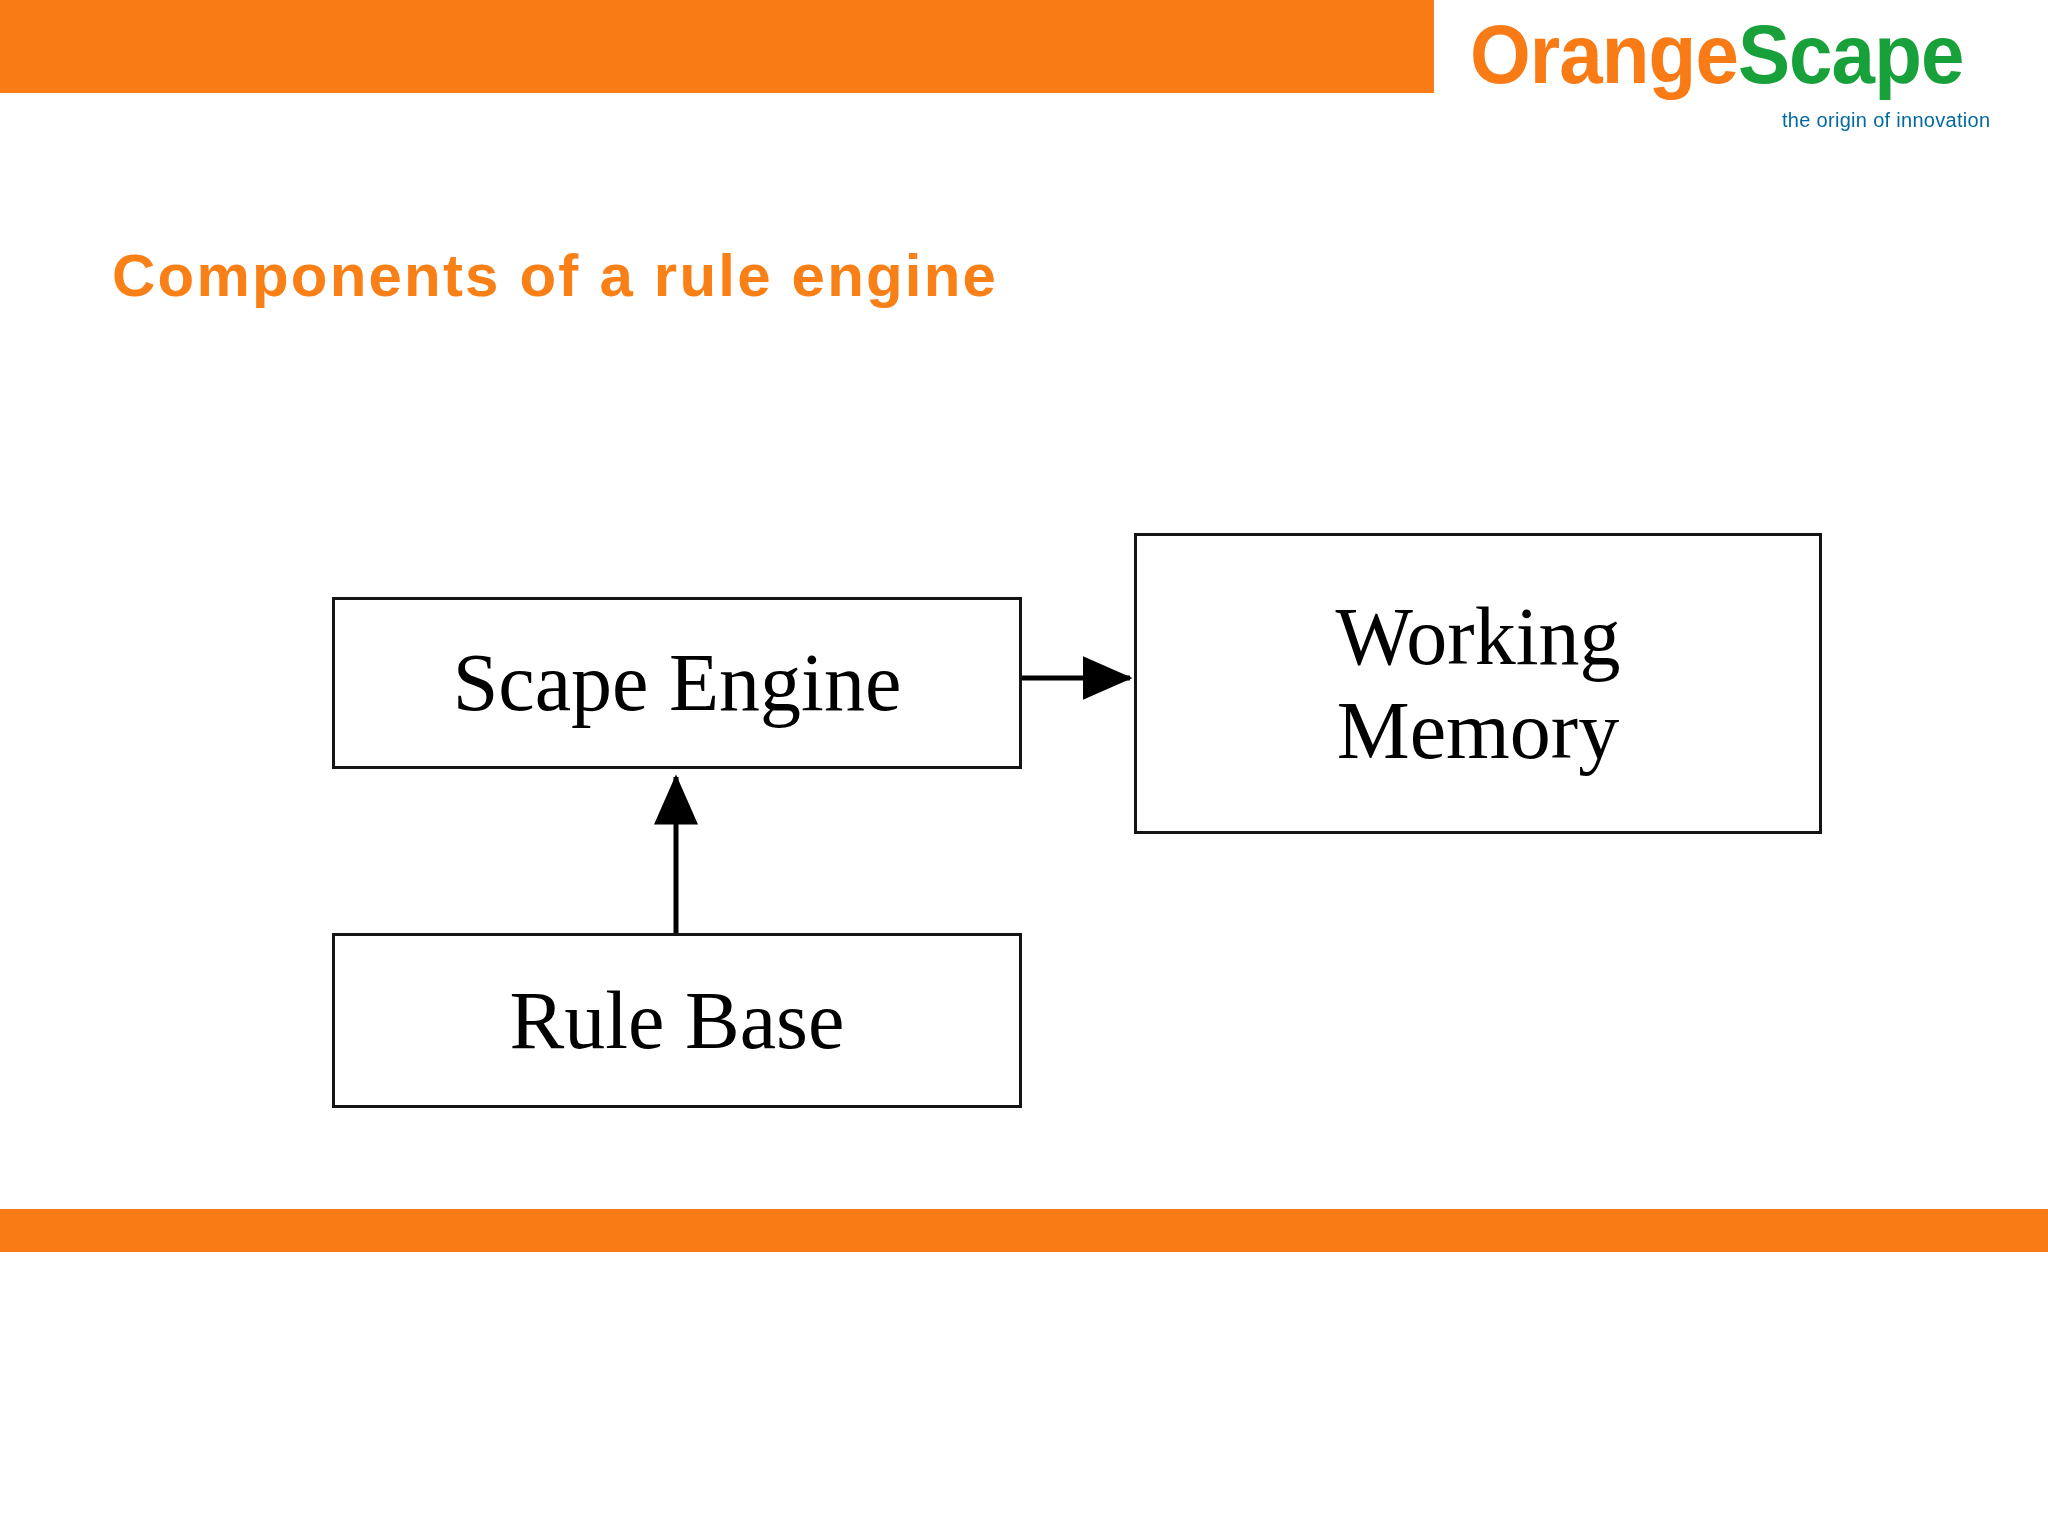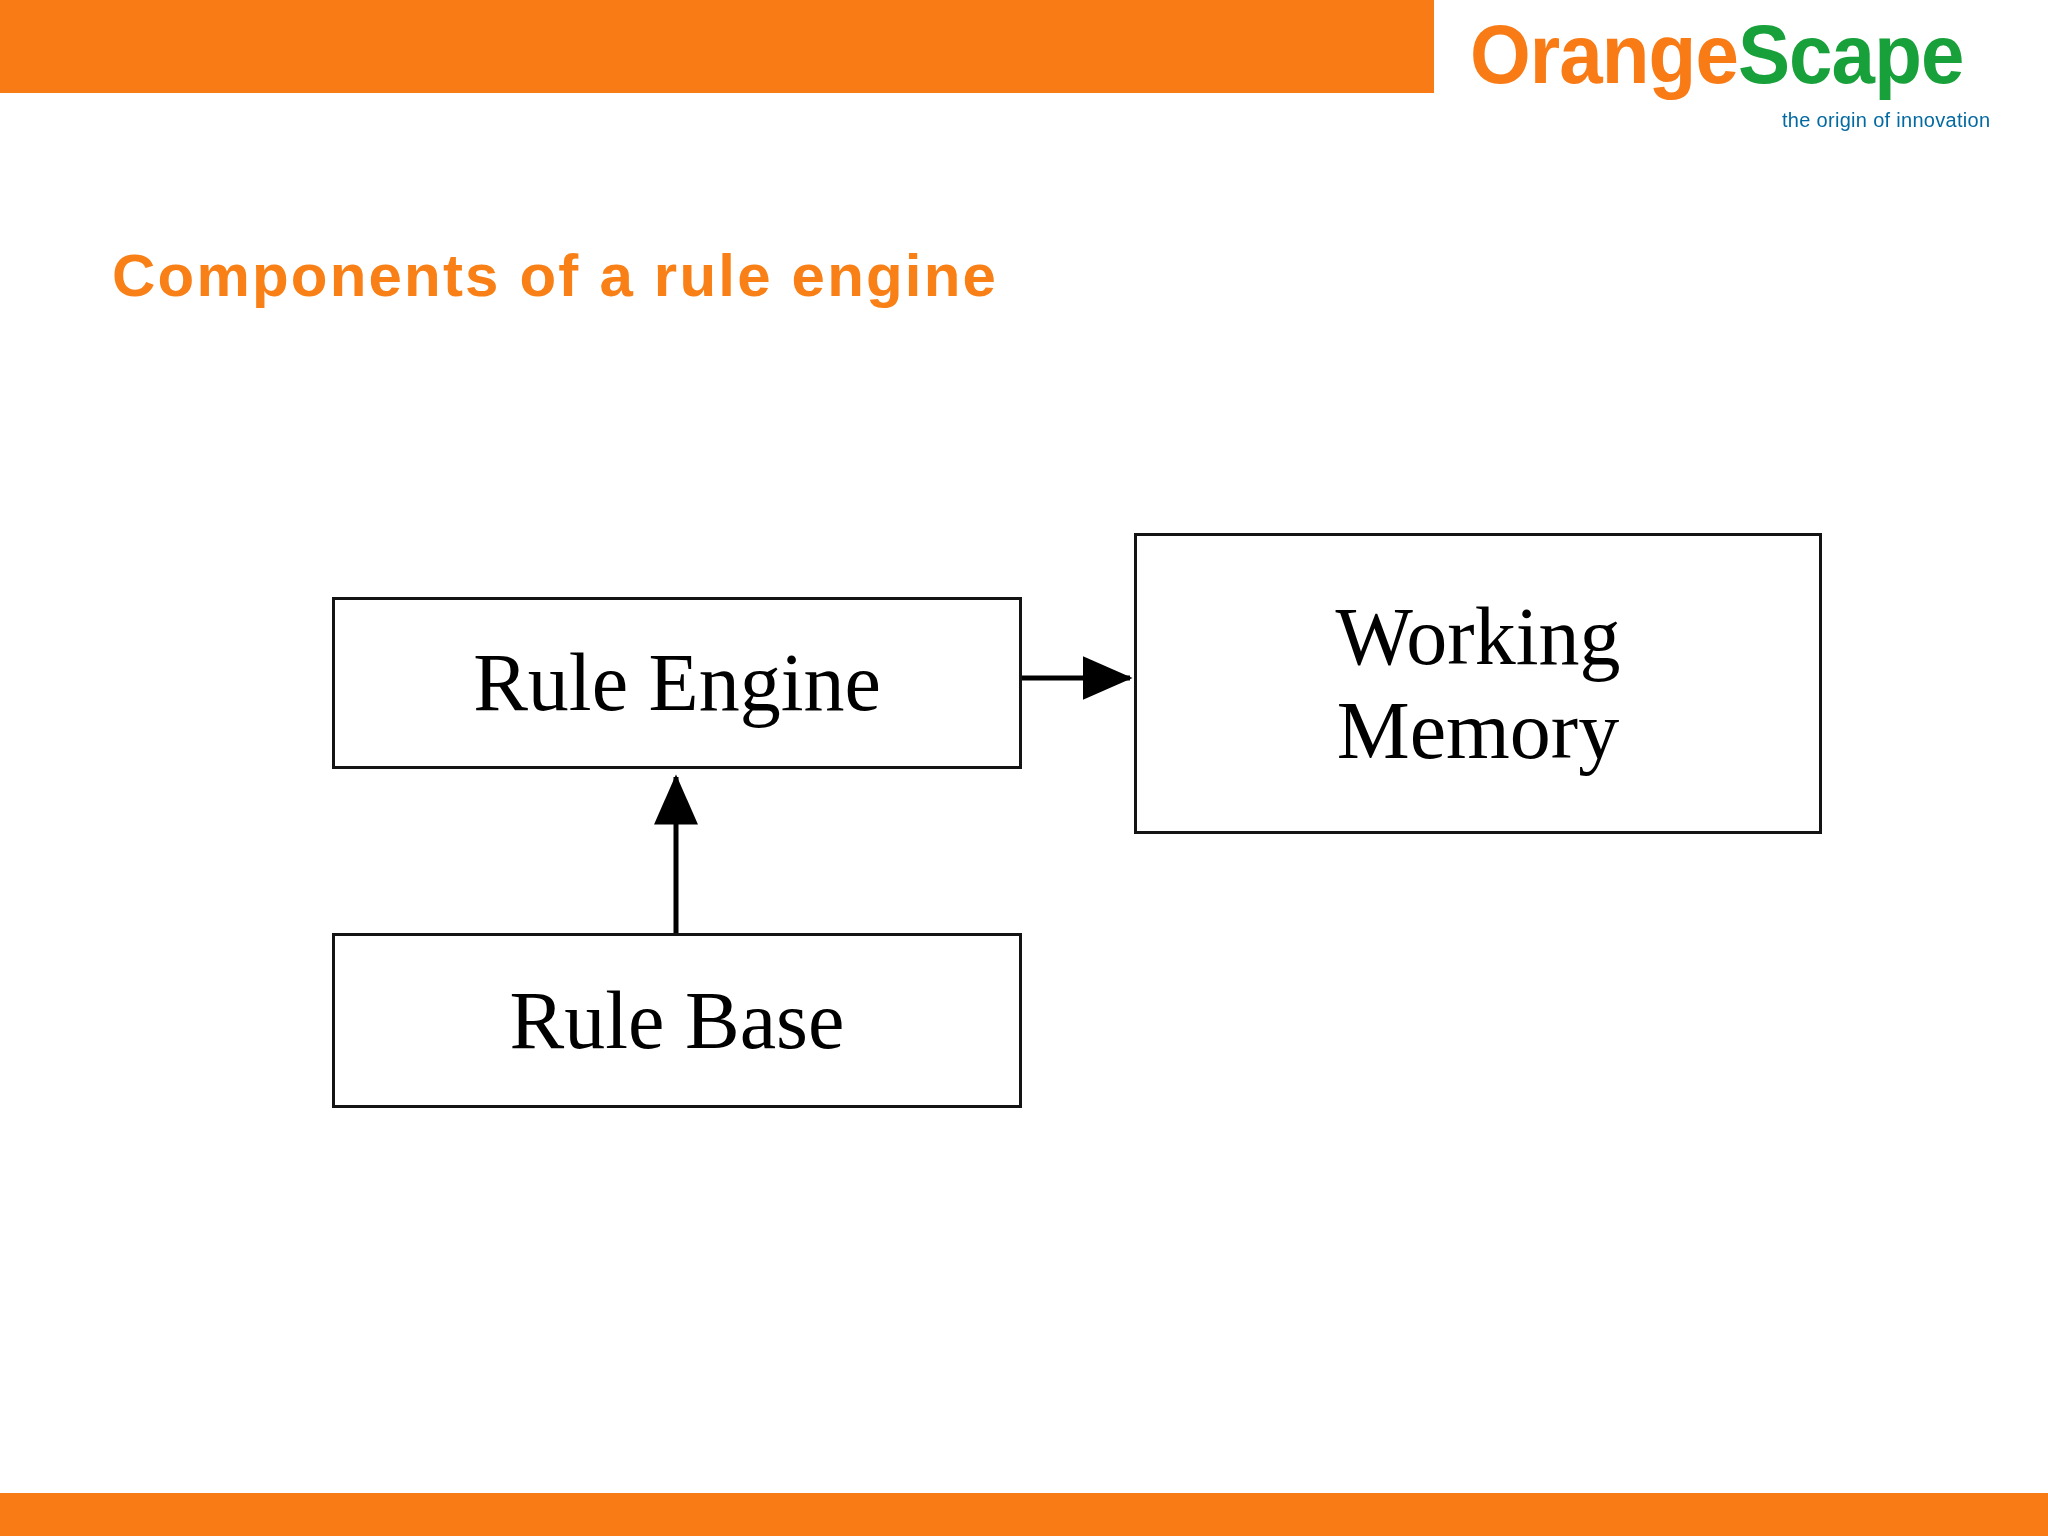--- a/index.html
+++ b/index.html
@@ -11,21 +11,21 @@
     width: 2048px;
     height: 1536px;
     background: #ffffff;
     font-family: "Liberation Sans", sans-serif;
     overflow: hidden;
   }
 
   #slide {
     position: relative;
     width: 2048px;
-    height: 1536px;
+    height: 1252px;
     background: #ffffff;
     overflow: hidden;
   }
 
   
   .top-bar {
     position: absolute;
     left: 0;
     top: 0;
     width: 1434px;
@@ -173,21 +173,21 @@
           <path d="M0,0.6 L10,5 L0,9.4 z" fill="#000000"></path>
         </marker>
       </defs>
 
       <line x1="1022" y1="678" x2="1130" y2="678" stroke="#000000" stroke-width="5" marker-end="url(#arrow-right)"></line>
 
       <line x1="676" y1="933" x2="676" y2="777" stroke="#000000" stroke-width="5" marker-end="url(#arrow-up)"></line>
     </svg>
 
     <div class="node-box" id="box-rule-engine">
-      <span class="node-label">Rule Engine</span>
+      <span class="node-label">Scape Engine</span>
     </div>
 
     <div class="node-box" id="box-working-memory">
       <span class="node-label">Working
 Memory</span>
     </div>
 
     <div class="node-box" id="box-rule-base">
       <span class="node-label">Rule Base</span>
     </div>

